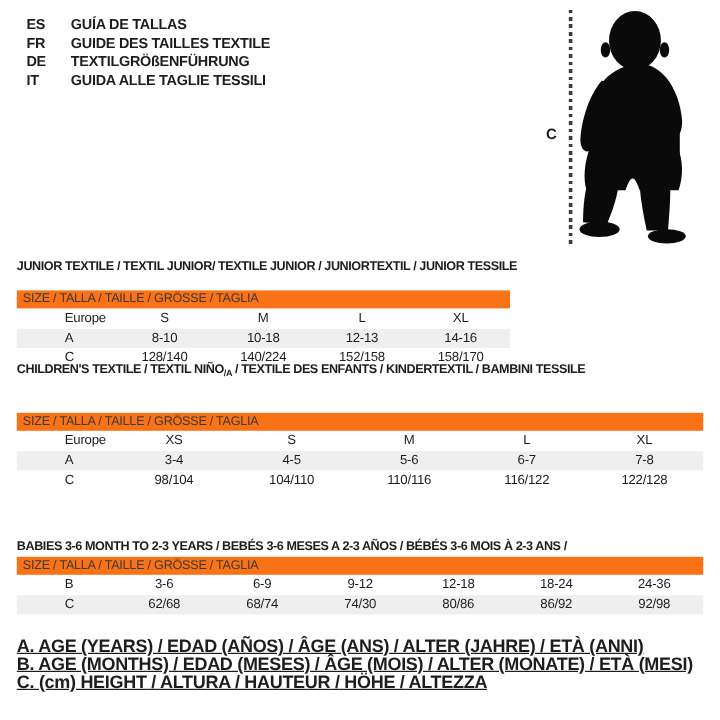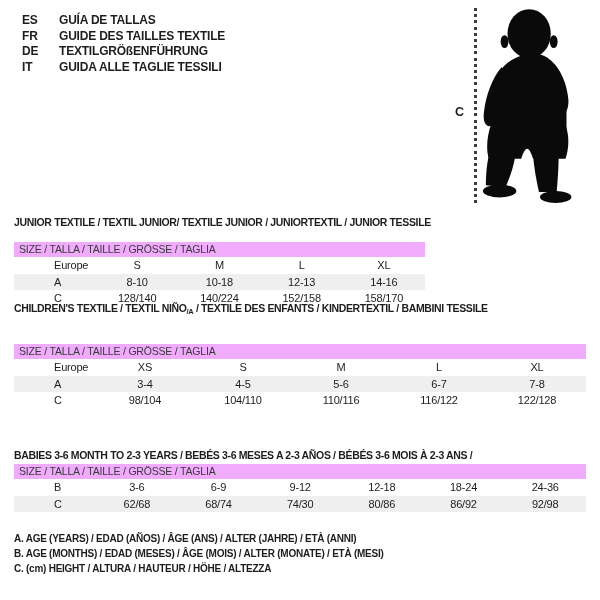--- a/index.html
+++ b/index.html
@@ -14,29 +14,29 @@
   .hdr-code{width:37px;}
   
   .dash-line{left:474px;top:8px;width:3px;height:198px;
     background:repeating-linear-gradient(to bottom,#3c3c3c 0 3px,transparent 3px 6.2px);}
   .c-label{left:455px;top:105px;font-weight:700;font-size:12.5px;}
   .baby-svg{left:478px;top:6px;width:118px;height:202px;}
   
   .table-title{left:14px;font-weight:700;font-size:10.5px;letter-spacing:-0.35px;white-space:nowrap;}
   .title-sub{font-size:7.5px;vertical-align:-2px;}
   .size-table{position:absolute;left:14px;}
-  .size-bar{height:15px;background:#f0abfc;color:#3a3a3a;font-size:10.5px;line-height:15px;
+  .size-bar{height:15px;background:#f97316;color:#3a3a3a;font-size:10.5px;line-height:15px;
     padding-left:5px;letter-spacing:-0.2px;}
   .trow{display:flex;height:16.5px;line-height:16.5px;font-size:11px;letter-spacing:-0.2px;}
   .size-table .trow:nth-child(3){background:#efefef;}
   .tlabel{width:42px;padding-left:5px;margin-left:35px;}
   .tcell{flex:1;text-align:center;}
   
-  .footnotes{left:14px;top:532px;font-weight:700;font-size:10px;letter-spacing:-0.25px;
-    line-height:14.8px;white-space:nowrap;}
+  .footnotes{left:14px;top:532px;font-weight:700;font-size:15px;letter-spacing:-0.25px;
+    line-height:14.8px;white-space:nowrap;text-decoration:underline;}
 </style>
 </head>
 <body>
 
 <div class="abs hdr">
   <div class="hdr-row">
     <span class="hdr-code">ES</span>
     <span>GUÍA DE TALLAS</span>
   </div>
   <div class="hdr-row">

